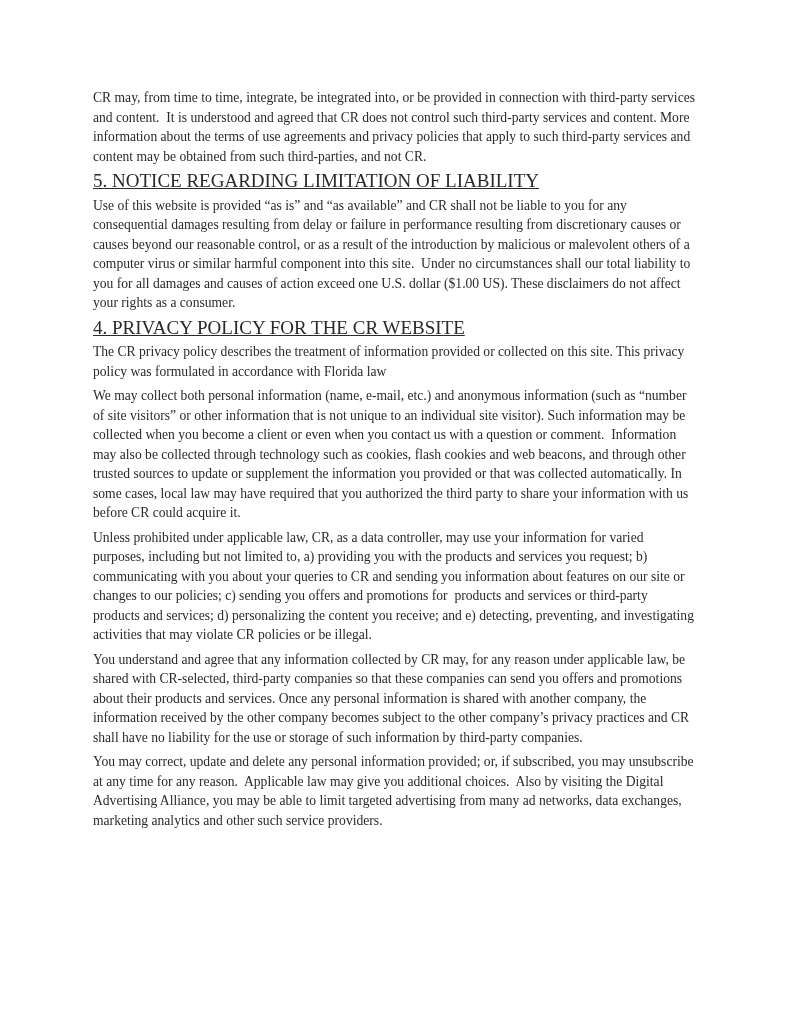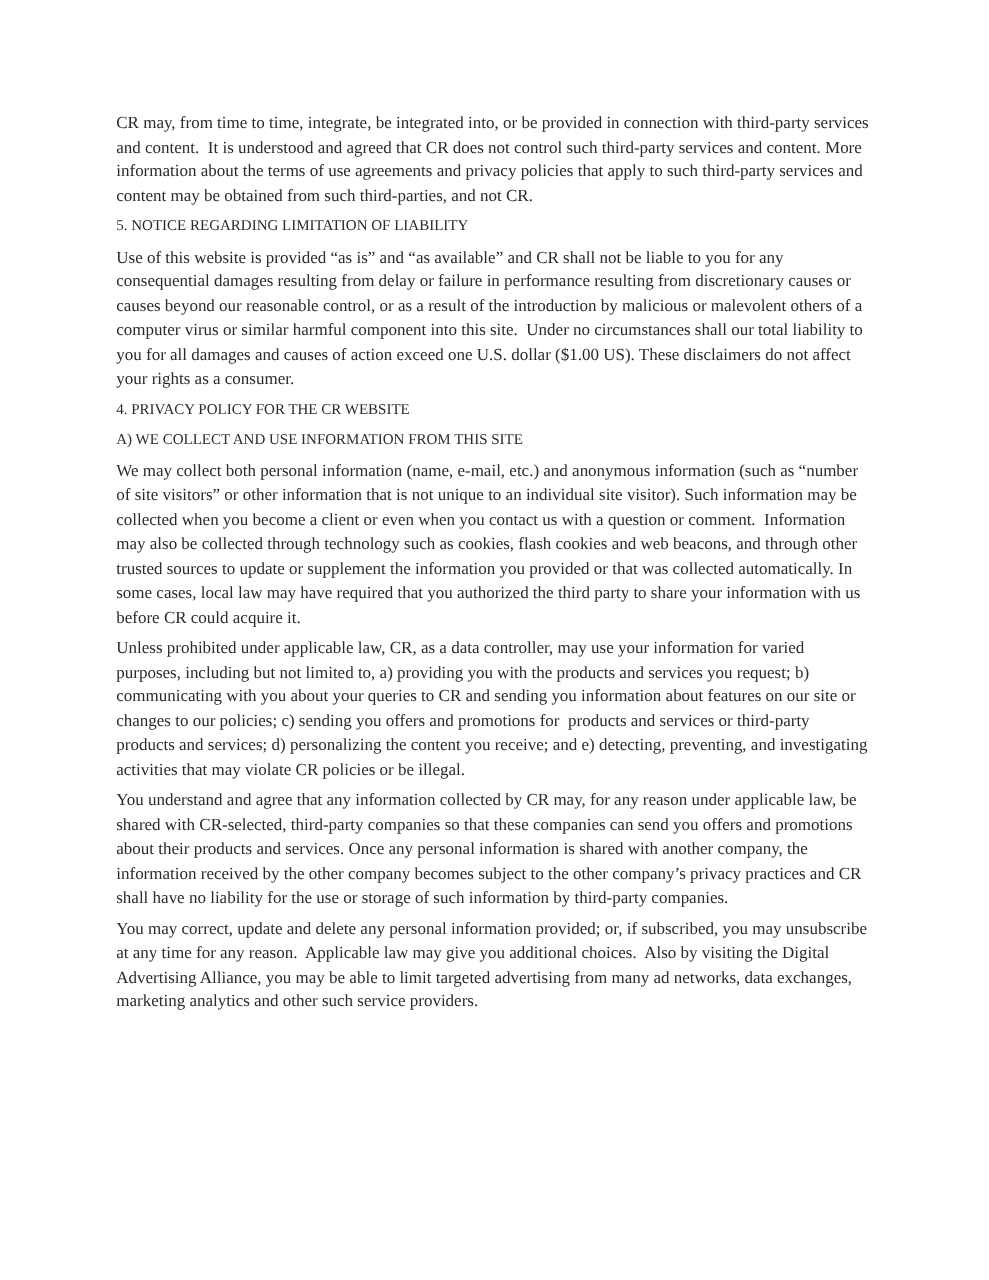--- a/index.html
+++ b/index.html
@@ -21,30 +21,31 @@
     overflow: hidden;
   }
   .block {
     margin: 0 0 5px 0;
     padding: 0;
     white-space: pre-wrap;
     text-align: left;
   }
   .heading {
     font-weight: normal;
-    font-size: 12px;
+    font-size: 19px;
     line-height: 19.5px;
+    text-decoration: underline;
   }
 </style>
 </head>
 <body>
 
 <div class="page">
   <p class="block">CR may, from time to time, integrate, be integrated into, or be provided in connection with third-party services and content.  It is understood and agreed that CR does not control such third-party services and content. More information about the terms of use agreements and privacy policies that apply to such third-party services and content may be obtained from such third-parties, and not CR.</p>
   <h2 class="block heading">5. NOTICE REGARDING LIMITATION OF LIABILITY</h2>
   <p class="block">Use of this website is provided “as is” and “as available” and CR shall not be liable to you for any consequential damages resulting from delay or failure in performance resulting from discretionary causes or causes beyond our reasonable control, or as a result of the introduction by malicious or malevolent others of a computer virus or similar harmful component into this site.  Under no circumstances shall our total liability to you for all damages and causes of action exceed one U.S. dollar ($1.00 US). These disclaimers do not affect your rights as a consumer.</p>
   <h2 class="block heading">4. PRIVACY POLICY FOR THE CR WEBSITE</h2>
-  <h2 class="block heading">A) WE COLLECT AND USE INFORMATION FROM THIS SITE</h2>
+  <p class="block">The CR privacy policy describes the treatment of information provided or collected on this site. This privacy policy was formulated in accordance with Florida law</p>
   <p class="block">We may collect both personal information (name, e-mail, etc.) and anonymous information (such as “number of site visitors” or other information that is not unique to an individual site visitor). Such information may be collected when you become a client or even when you contact us with a question or comment.  Information may also be collected through technology such as cookies, flash cookies and web beacons, and through other trusted sources to update or supplement the information you provided or that was collected automatically. In some cases, local law may have required that you authorized the third party to share your information with us before CR could acquire it.</p>
   <p class="block">Unless prohibited under applicable law, CR, as a data controller, may use your information for varied purposes, including but not limited to, a) providing you with the products and services you request; b) communicating with you about your queries to CR and sending you information about features on our site or changes to our policies; c) sending you offers and promotions for  products and services or third-party products and services; d) personalizing the content you receive; and e) detecting, preventing, and investigating activities that may violate CR policies or be illegal.</p>
   <p class="block">You understand and agree that any information collected by CR may, for any reason under applicable law, be shared with CR-selected, third-party companies so that these companies can send you offers and promotions about their products and services. Once any personal information is shared with another company, the information received by the other company becomes subject to the other company’s privacy practices and CR shall have no liability for the use or storage of such information by third-party companies.</p>
   <p class="block">You may correct, update and delete any personal information provided; or, if subscribed, you may unsubscribe at any time for any reason.  Applicable law may give you additional choices.  Also by visiting the Digital Advertising Alliance, you may be able to limit targeted advertising from many ad networks, data exchanges, marketing analytics and other such service providers.</p>
 </div>
 
 </body></html>

